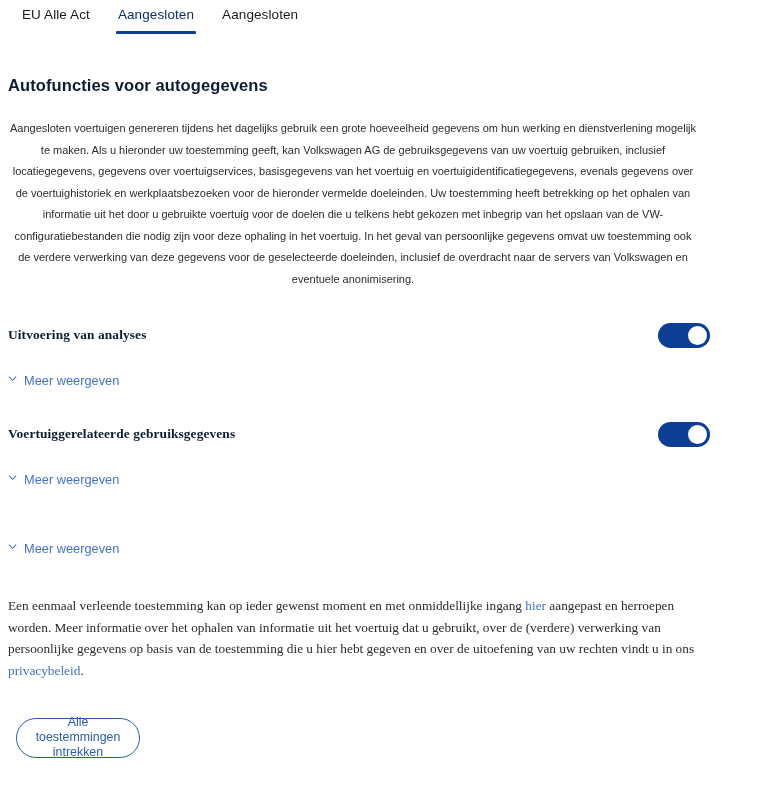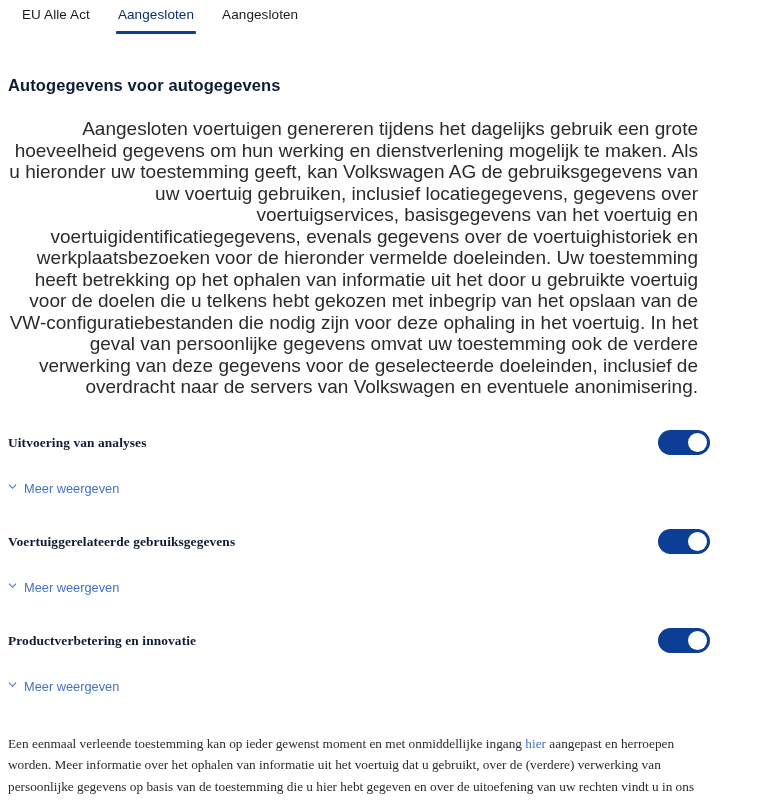--- a/index.html
+++ b/index.html
@@ -50,26 +50,26 @@
     padding: 0 8px;
   }
   .page-title {
     font-size: 16.5px;
     font-weight: bold;
     color: #0d1c33;
     margin: 36px 0 0 0;
     letter-spacing: .1px;
   }
   .intro {
-    font-size: 19px;
+    font-size: 11px;
     line-height: 21.5px;
     color: #2b2b2b;
     margin: 23px 0 0 0;
     max-width: 690px;
-    text-align: right;
+    text-align: center;
   }
 
   
   .consent-block { margin-top: 30px; }
   .consent-row {
     display: flex;
     align-items: center;
     justify-content: space-between;
     min-height: 30px;
   }
@@ -167,21 +167,21 @@
     <span class="tab-label">Aangesloten</span>
     <span class="tab-underline"></span>
   </div>
   <div class="tab">
     <span class="tab-label">Aangesloten</span>
   </div>
 </div>
 
 <div class="content">
 
-  <h1 class="page-title">Autogegevens voor autogegevens</h1>
+  <h1 class="page-title">Autofuncties voor autogegevens</h1>
 
   <p class="intro">Aangesloten voertuigen genereren tijdens het dagelijks gebruik een grote hoeveelheid gegevens om hun werking en dienstverlening mogelijk te maken. Als u hieronder uw toestemming geeft, kan Volkswagen AG de gebruiksgegevens van uw voertuig gebruiken, inclusief locatiegegevens, gegevens over voertuigservices, basisgegevens van het voertuig en voertuigidentificatiegegevens, evenals gegevens over de voertuighistoriek en werkplaatsbezoeken voor de hieronder vermelde doeleinden. Uw toestemming heeft betrekking op het ophalen van informatie uit het door u gebruikte voertuig voor de doelen die u telkens hebt gekozen met inbegrip van het opslaan van de VW-configuratiebestanden die nodig zijn voor deze ophaling in het voertuig. In het geval van persoonlijke gegevens omvat uw toestemming ook de verdere verwerking van deze gegevens voor de geselecteerde doeleinden, inclusief de overdracht naar de servers van Volkswagen en eventuele anonimisering.</p>
 
   <div class="consent-block">
     <div class="consent-row">
       <span class="consent-title">Uitvoering van analyses</span>
       <div class="toggle">
         <span class="knob"></span>
       </div>
     </div>
@@ -206,26 +206,20 @@
       <span class="chev">
         <svg width="9" height="9" viewBox="0 0 10 10">
             <path d="M1 3 L5 7 L9 3" fill="none" stroke="#4372c4" stroke-width="1.2"></path>
           </svg>
       </span>
       <span>Meer weergeven</span>
     </div>
   </div>
 
   <div class="consent-block">
-    <div class="consent-row">
-      <span class="consent-title">Productverbetering en innovatie</span>
-      <div class="toggle">
-        <span class="knob"></span>
-      </div>
-    </div>
     <div class="more-link">
       <span class="chev">
         <svg width="9" height="9" viewBox="0 0 10 10">
             <path d="M1 3 L5 7 L9 3" fill="none" stroke="#4372c4" stroke-width="1.2"></path>
           </svg>
       </span>
       <span>Meer weergeven</span>
     </div>
   </div>
 

